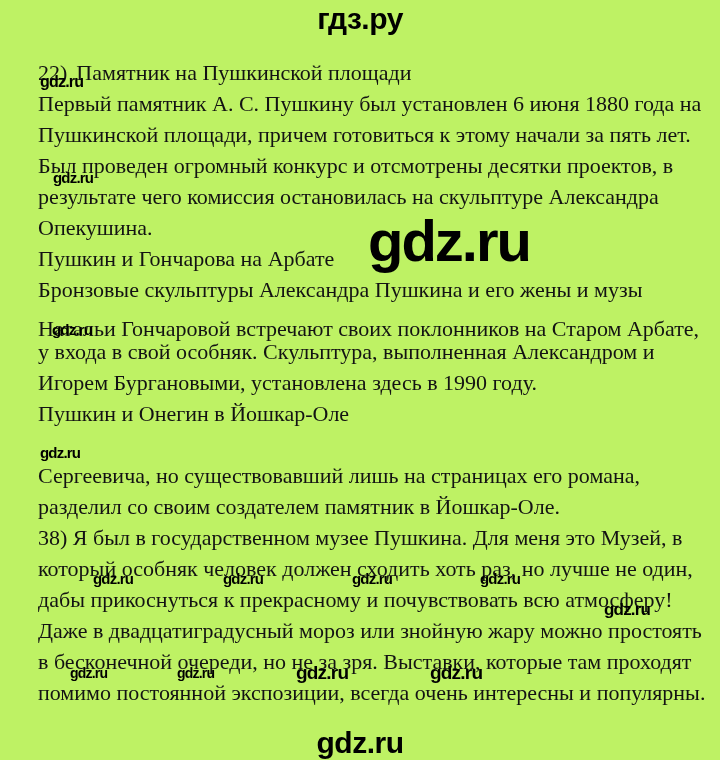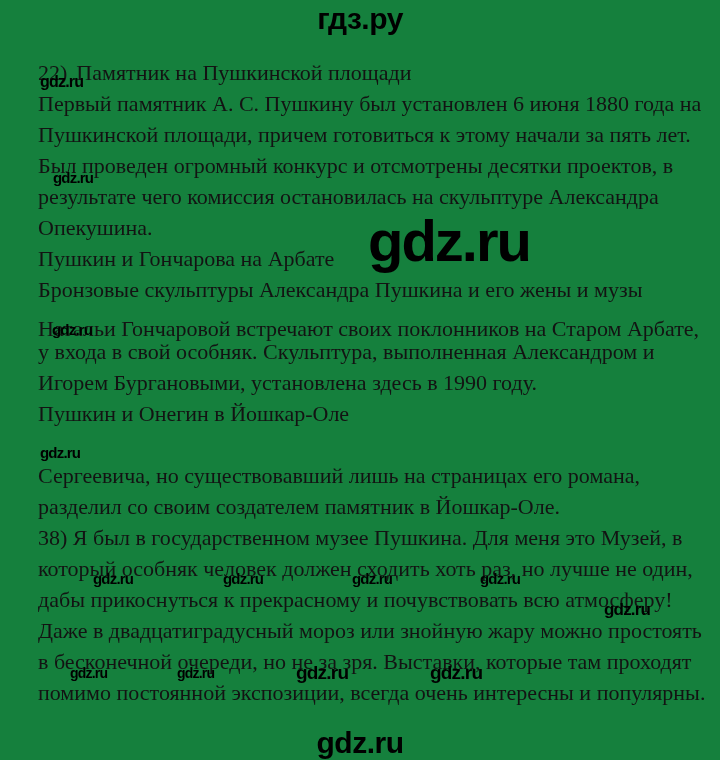--- a/index.html
+++ b/index.html
@@ -1,20 +1,20 @@
 <!DOCTYPE html>
 <html><head>
 <meta charset="utf-8">
 <style>
   html, body { margin: 0; padding: 0; background: #ffffff; }
   .page {
     position: relative;
     width: 720px;
     height: 760px;
-    background: #15803d;
+    background: #bef264;
     color: #111111;
     font-family: "Liberation Serif", serif;
     overflow: hidden;
   }
   .brand {
     position: absolute;
     left: 0;
     width: 100%;
     text-align: center;
     font-family: "Liberation Sans", sans-serif;

